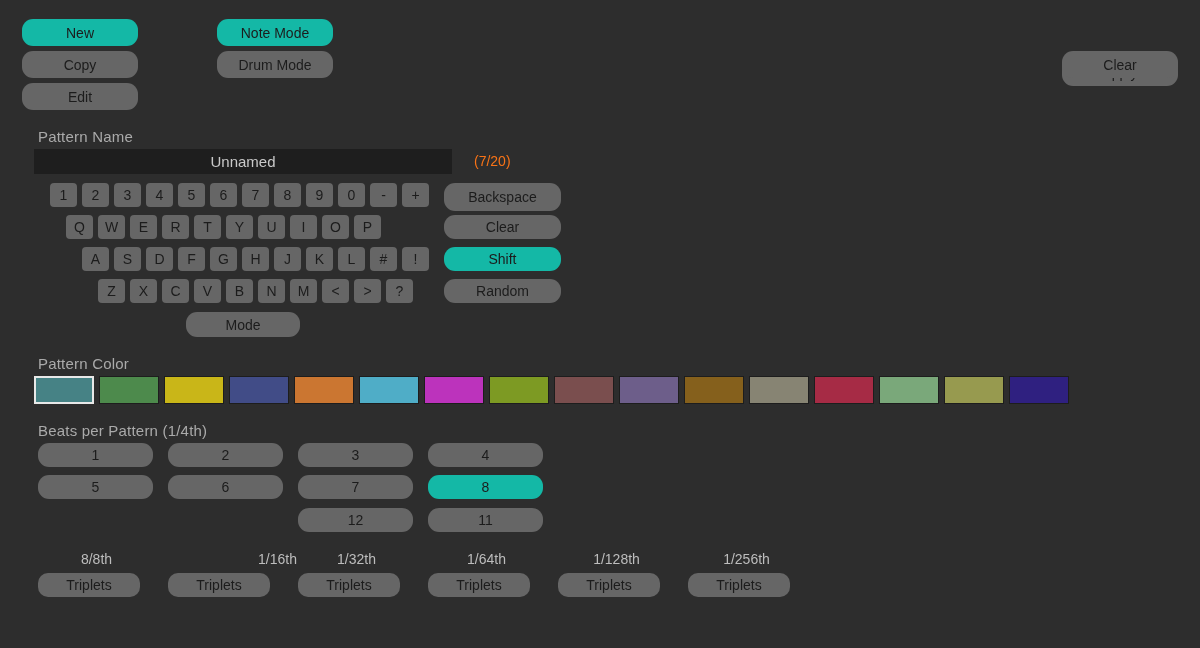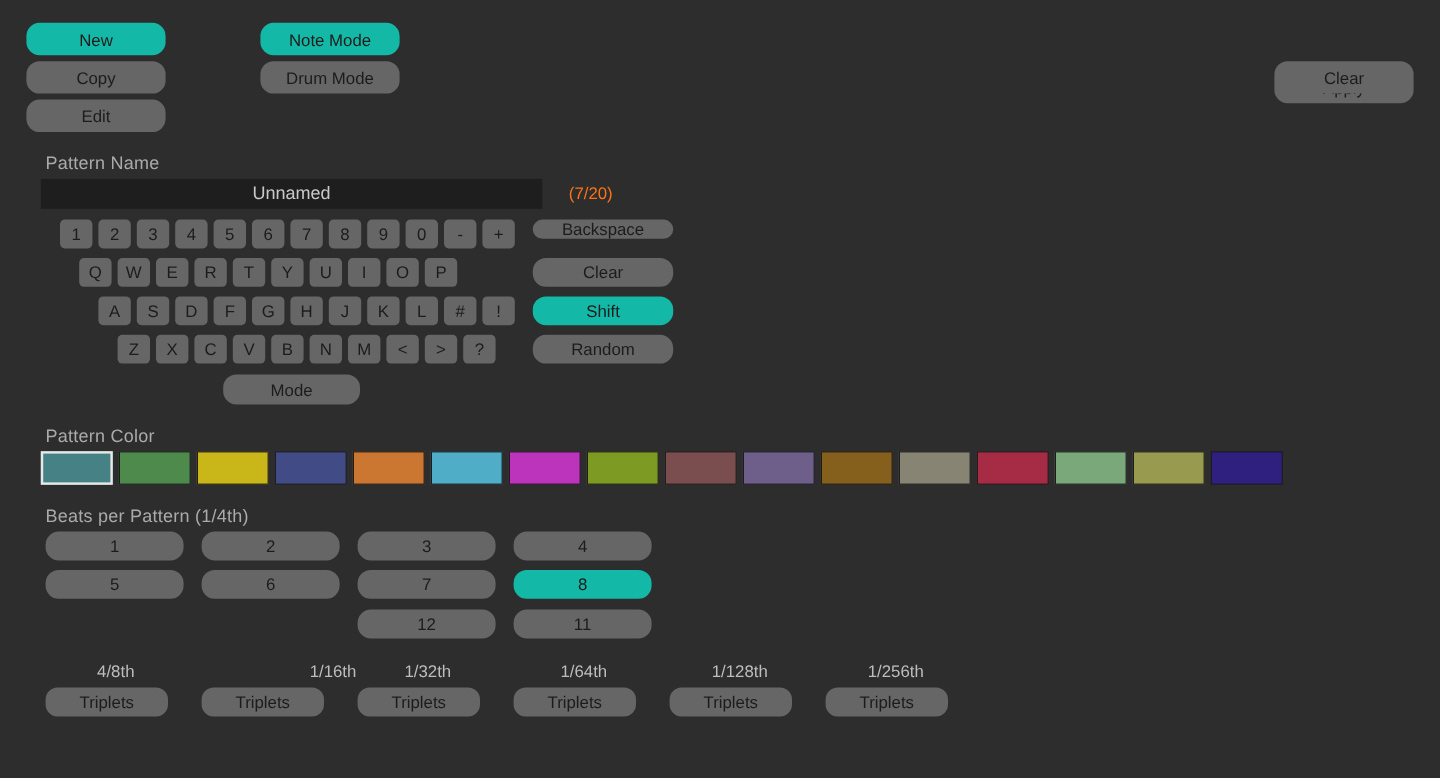--- a/index.html
+++ b/index.html
@@ -201,21 +201,21 @@
     <div class="key" style="left: 130px; top: 279px; width: 27px; height: 24px;">X</div>
     <div class="key" style="left: 162px; top: 279px; width: 27px; height: 24px;">C</div>
     <div class="key" style="left: 194px; top: 279px; width: 27px; height: 24px;">V</div>
     <div class="key" style="left: 226px; top: 279px; width: 27px; height: 24px;">B</div>
     <div class="key" style="left: 258px; top: 279px; width: 27px; height: 24px;">N</div>
     <div class="key" style="left: 290px; top: 279px; width: 27px; height: 24px;">M</div>
     <div class="key" style="left: 322px; top: 279px; width: 27px; height: 24px;">&lt;</div>
     <div class="key" style="left: 354px; top: 279px; width: 27px; height: 24px;">&gt;</div>
     <div class="key" style="left: 386px; top: 279px; width: 27px; height: 24px;">?</div>
     <div class="pill" style="left: 186px; top: 312px; width: 114px; height: 25px;">Mode</div>
-    <div class="pill" style="left: 444px; top: 183px; width: 117px; height: 16px;">Backspace</div>
+    <div class="pill" style="left: 444px; top: 183px; width: 117px; height: 28px;">Backspace</div>
     <div class="pill" style="left: 444px; top: 215px; width: 117px; height: 24px;">Clear</div>
     <div class="pill active" style="left: 444px; top: 247px; width: 117px; height: 24px;">Shift</div>
     <div class="pill" style="left: 444px; top: 279px; width: 117px; height: 24px;">Random</div>
   </div>
 
 <div class="section-label" id="label-pattern-color">Pattern Color</div>
 <div id="swatch-container">
     <div class="swatch selected" title="#468285" style="left: 34px; background: rgb(70, 130, 133);"></div>
     <div class="swatch" title="#4d8a4c" style="left: 99px; background: rgb(77, 138, 76);"></div>
     <div class="swatch" title="#c9b618" style="left: 164px; background: rgb(201, 182, 24);"></div>
@@ -242,21 +242,21 @@
     <div class="pill beat-btn" style="left: 428px; top: 443px;">4</div>
     <div class="pill beat-btn" style="left: 38px; top: 475px;">5</div>
     <div class="pill beat-btn" style="left: 168px; top: 475px;">6</div>
     <div class="pill beat-btn" style="left: 298px; top: 475px;">7</div>
     <div class="pill beat-btn active" style="left: 428px; top: 475px;">8</div>
     <div class="pill beat-btn" style="left: 298px; top: 508px;">12</div>
     <div class="pill beat-btn" style="left: 428px; top: 508px;">11</div>
   </div>
 
 <div id="triplets-container">
-    <div class="trip-label" style="left: 38px;">4/8th</div>
+    <div class="trip-label" style="left: 38px;">8/8th</div>
     <div class="pill trip-btn" style="left: 38px;">Triplets</div>
     <div class="trip-label" style="left: 180px; text-align: right;">1/16th</div>
     <div class="pill trip-btn" style="left: 168px;">Triplets</div>
     <div class="trip-label" style="left: 298px;">1/32th</div>
     <div class="pill trip-btn" style="left: 298px;">Triplets</div>
     <div class="trip-label" style="left: 428px;">1/64th</div>
     <div class="pill trip-btn" style="left: 428px;">Triplets</div>
     <div class="trip-label" style="left: 558px;">1/128th</div>
     <div class="pill trip-btn" style="left: 558px;">Triplets</div>
     <div class="trip-label" style="left: 688px;">1/256th</div>

